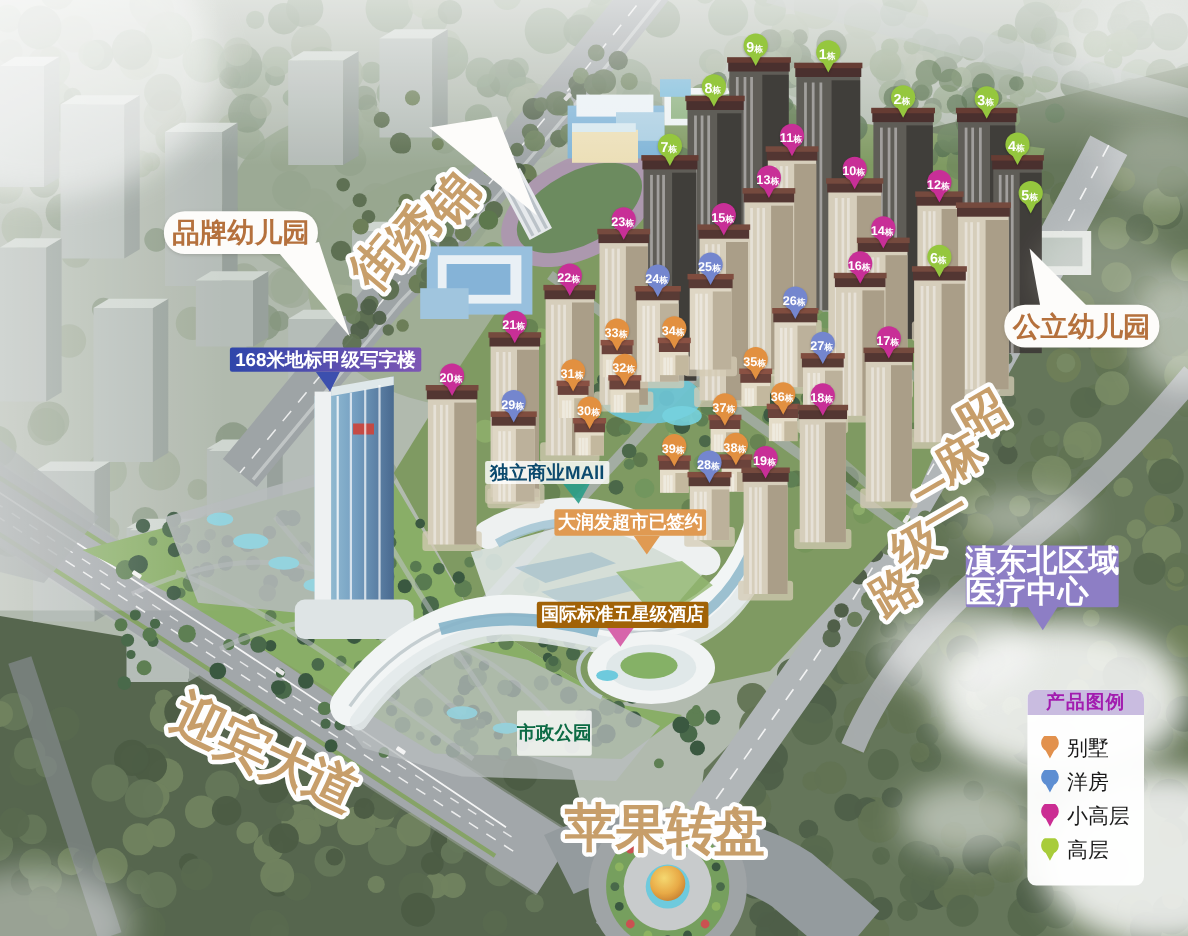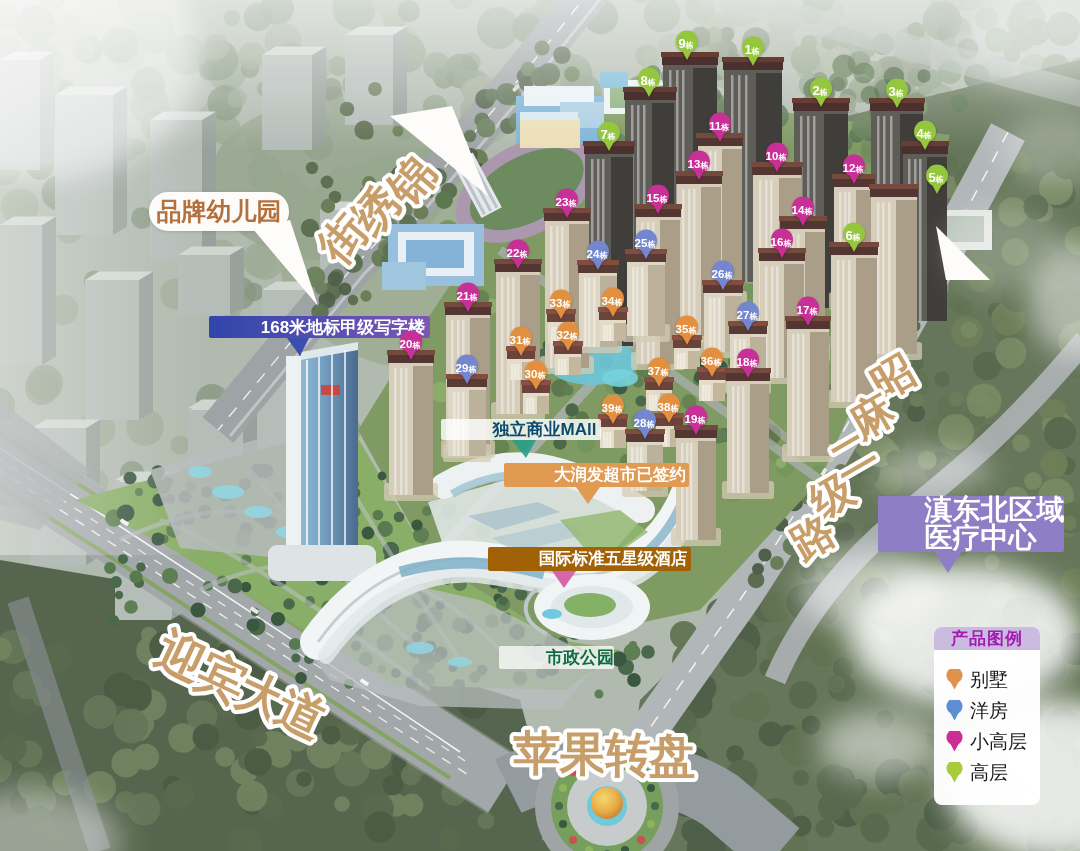--- a/index.html
+++ b/index.html
@@ -2,21 +2,21 @@
 <html><head>
 <meta charset="utf-8">
 <style>
   html,body{margin:0;padding:0;background:#ffffff;}
   #scene{position:relative;width:1080px;height:851px;overflow:hidden;
          font-family:"Liberation Sans",sans-serif;background:#aeb7ab;}
   .callout{position:absolute;background:#fdfcfa;border-radius:19px;color:#b5713d;
            font-weight:bold;display:flex;align-items:center;justify-content:center;
            letter-spacing:0px;white-space:nowrap;box-shadow:0 1px 3px rgba(90,90,80,0.25);}
   .banner{position:absolute;color:#ffffff;font-weight:bold;display:flex;align-items:center;
-          justify-content:center;border-radius:2px;letter-spacing:0px;white-space:nowrap;padding-left:47px;}
+          justify-content:center;border-radius:2px;letter-spacing:0px;white-space:nowrap;}
   .legend{position:absolute;left:934px;top:627px;width:106px;height:178px;
           background:rgba(255,255,255,0.96);border-radius:8px;overflow:hidden;}
   .legend-h{height:23px;background:#c9bce0;color:#a21caf;font-weight:bold;font-size:17px;
             display:flex;align-items:center;justify-content:center;letter-spacing:1px;margin-bottom:14px;}
   .legend-row{display:flex;align-items:center;gap:7px;padding:0 0 0 12px;height:31px;}
   
   .legend-row span{font-size:19px;color:#1a1a1a;}
   .pin{position:absolute;width:26px;height:34px;filter:drop-shadow(0 1px 1px rgba(0,0,0,0.25));}
 </style>
 </head>
@@ -2022,20 +2022,21 @@
 <svg style="position:absolute;left:388px;top:104px" width="105" height="96">
       <polygon points="2,12 64,2 100,92" fill="#fdfcfa"></polygon>
     </svg>
 
 <div class="callout" style="left:149px;top:192px;width:140px;height:39px;font-size:25px;">品牌幼儿园</div>
 
 <svg style="position:absolute;left:248px;top:218px" width="74" height="92">
       <polygon points="4,10 42,2 70,88" fill="#fdfcfa"></polygon>
     </svg>
 
+<div class="callout" style="left:913px;top:277px;width:141px;height:39px;font-size:25px;">公立幼儿园</div>
 
 <svg style="position:absolute;left:928px;top:222px" width="70" height="60">
       <polygon points="8,4 62,58 18,58" fill="#fdfcfa"></polygon>
     </svg>
 
 <div class="banner" style="left:209px;top:316px;width:174px;height:22px;font-size:17px;background:linear-gradient(90deg,#2f46aa,#7e56b4);">168米地标甲级写字楼</div>
 
 <svg style="position:absolute;left:284px;top:338px" width="30" height="20">
       <polygon points="3,0 25,0 16,18" fill="#3c4fae"></polygon>
     </svg>
@@ -2051,21 +2052,21 @@
 <svg style="position:absolute;left:572px;top:487px" width="32" height="20">
       <polygon points="4,0 28,0 16,17" fill="#e09a52"></polygon>
     </svg>
 
 <div class="banner" style="left:488px;top:547px;width:156px;height:24px;font-size:16.5px;background:#a16207;">国际标准五星级酒店</div>
 
 <svg style="position:absolute;left:548px;top:571px" width="32" height="20">
       <polygon points="4,0 28,0 16,17" fill="#d765ab"></polygon>
     </svg>
 
-<div class="banner" style="left:470px;top:646px;width:68px;height:23px;font-size:17px;color:#0d6b45;background:rgba(255,255,255,0.75);margin-left:29px;">市政公园</div>
+<div class="banner" style="left:470px;top:646px;width:68px;height:41px;font-size:17px;color:#0d6b45;background:rgba(255,255,255,0.75);">市政公园</div>
 
 <div class="banner" style="left:878px;top:496px;width:139px;height:56px;font-size:28px;line-height:28px;background:#8d7ec5;">滇东北区域<br>医疗中心</div>
 
 <svg style="position:absolute;left:930px;top:551px" width="36" height="25">
       <polygon points="4,0 32,0 18,22" fill="#8d7ec5"></polygon>
     </svg>
 
 <div class="legend">
 
 <div class="legend-h">产品图例</div>

